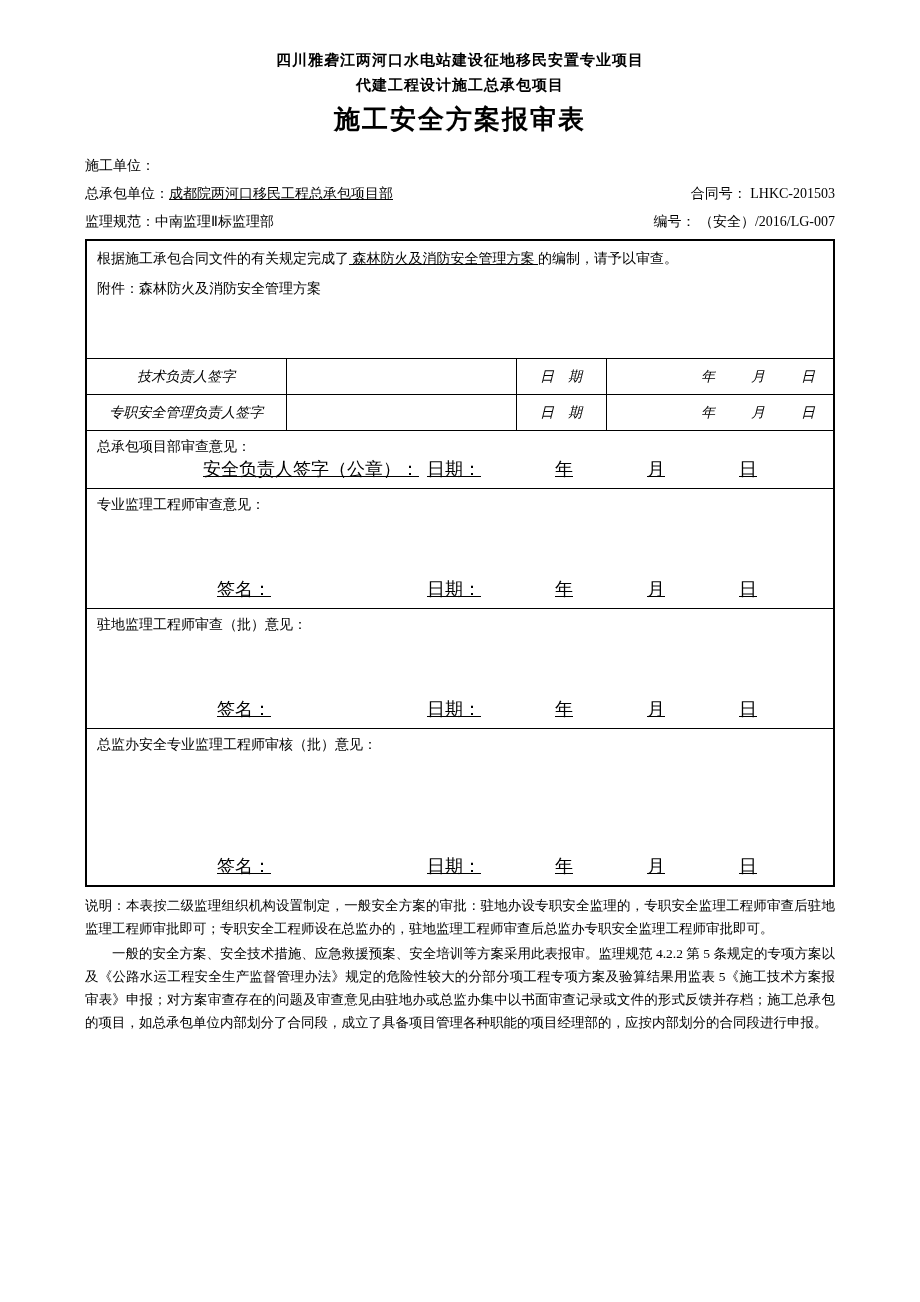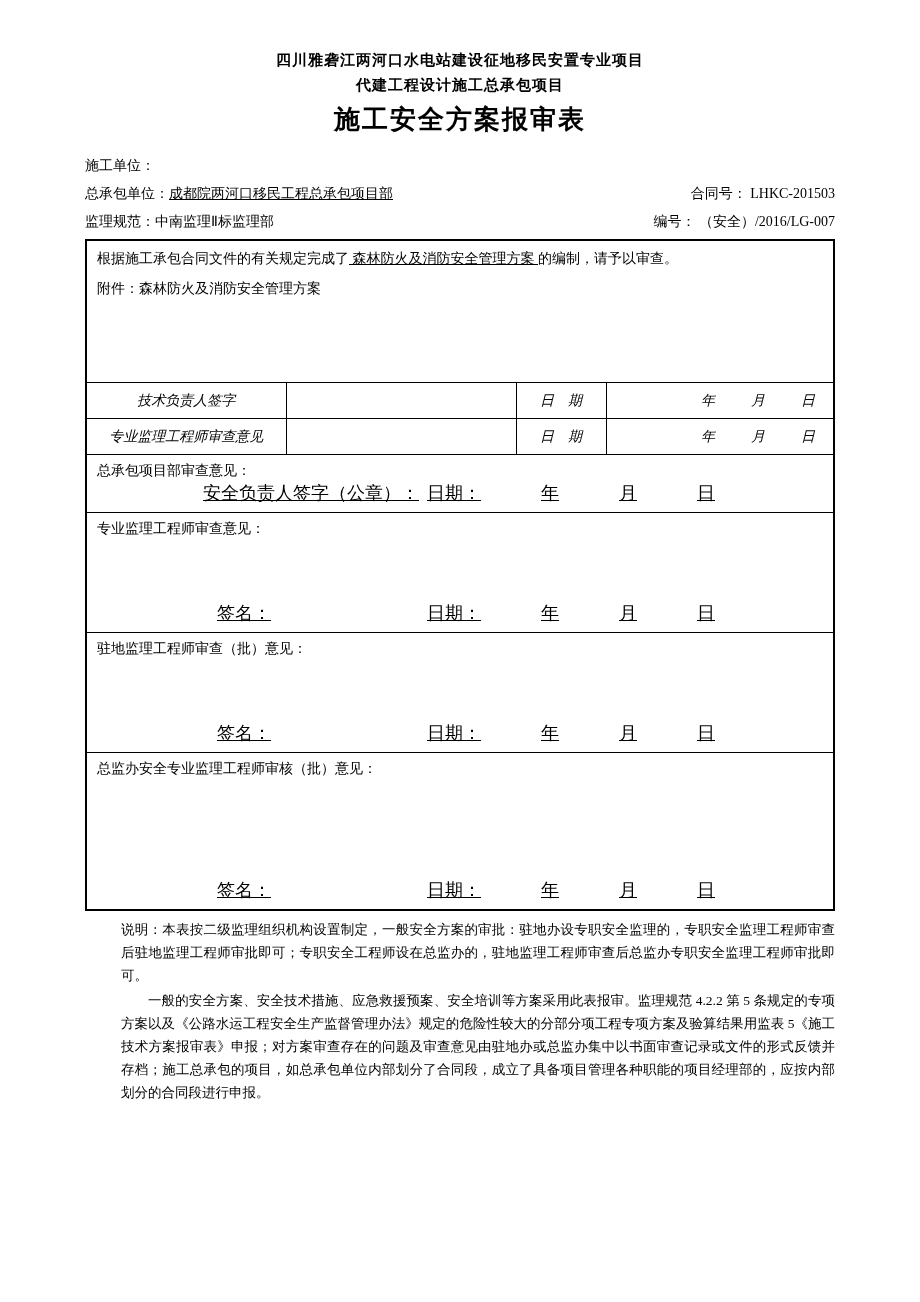--- a/index.html
+++ b/index.html
@@ -12,40 +12,40 @@
       padding: 50px 85px 40px 85px;
       line-height: 1.4;
     }
     .title-block { text-align: center; margin-bottom: 18px; }
     .title-line { font-size: 15px; font-weight: bold; margin-bottom: 4px; letter-spacing: 1px; }
     .form-title { font-size: 26px; font-weight: bold; letter-spacing: 2px; margin-top: 6px; }
     .info-row { display: flex; justify-content: space-between; align-items: center; margin: 8px 0; font-size: 14px; }
     .info-left { display: flex; align-items: baseline; }
     .underline { text-decoration: underline; }
     .main-table { width: 100%; border-collapse: collapse; border: 2px solid #000; margin-top: 6px; }
-    .top-cell { border-bottom: 1px solid #000; padding: 8px 10px 84px 10px; vertical-align: top; font-size: 14px; }
+    .top-cell { border-bottom: 1px solid #000; padding: 8px 10px 60px 10px; vertical-align: top; font-size: 14px; }
     .top-cell .line1 { margin-bottom: 10px; }
     .sig-row td { border: 1px solid #000; text-align: center; font-size: 14px; height: 36px; vertical-align: middle; font-style: italic; }
     .sig-row .label-cell { width: 200px; }
     .sig-row .empty-cell { width: 230px; }
     .sig-row .date-label-cell { width: 90px; }
     .sig-row .date-cell { }
     .date-cell .ymd { display: flex; justify-content: flex-end; gap: 36px; padding-right: 18px; }
     .opinion-cell { border-top: 1px solid #000; padding: 6px 10px 4px 10px; vertical-align: top; }
     .opinion-title { font-size: 14px; }
     .opinion-title.short { margin-bottom: 62px; }
     .opinion-title.taller { margin-bottom: 100px; }
     .opinion-sig { display: flex; font-size: 18px; align-items: baseline; padding-bottom: 2px; text-decoration: underline; }
     .opinion-sig .sig-label { width: 330px; text-align: right; padding-right: 8px; }
     .opinion-sig .sig-label.indent { padding-left: 120px; text-align: left; width: 330px; }
-    .opinion-sig .date-part { display: flex; gap: 12px; }
+    .opinion-sig .date-part { display: flex; gap: 26px; }
     .opinion-sig .date-part .dlabel { }
     .opinion-sig .date-part .dunit { margin-left: 48px; }
     .notes { font-size: 13.5px; margin-top: 8px; line-height: 1.7; text-align: justify; }
-    .notes p { text-indent: 2em; margin-bottom: 2px; margin-left: 36px; }
+    .notes p { text-indent: 2em; margin-bottom: 2px; }
     .notes p:first-child { text-indent: 0; }
   </style>
 </head>
 <body>
 
 <div class="title-block">
   <div class="title-line">四川雅砻江两河口水电站建设征地移民安置专业项目</div>
   <div class="title-line">代建工程设计施工总承包项目</div>
   <div class="form-title">施工安全方案报审表</div>
 </div>
@@ -97,21 +97,21 @@
     <td class="date-label-cell">日　期</td>
     <td class="date-cell">
       <div class="ymd">
         <span>年</span>
         <span>月</span>
         <span>日</span>
       </div>
     </td>
   </tr>
   <tr class="sig-row">
-    <td class="label-cell">专业监理工程师审查意见</td>
+    <td class="label-cell">专职安全管理负责人签字</td>
     <td class="empty-cell"></td>
     <td class="date-label-cell">日　期</td>
     <td class="date-cell">
       <div class="ymd">
         <span>年</span>
         <span>月</span>
         <span>日</span>
       </div>
     </td>
   </tr>

